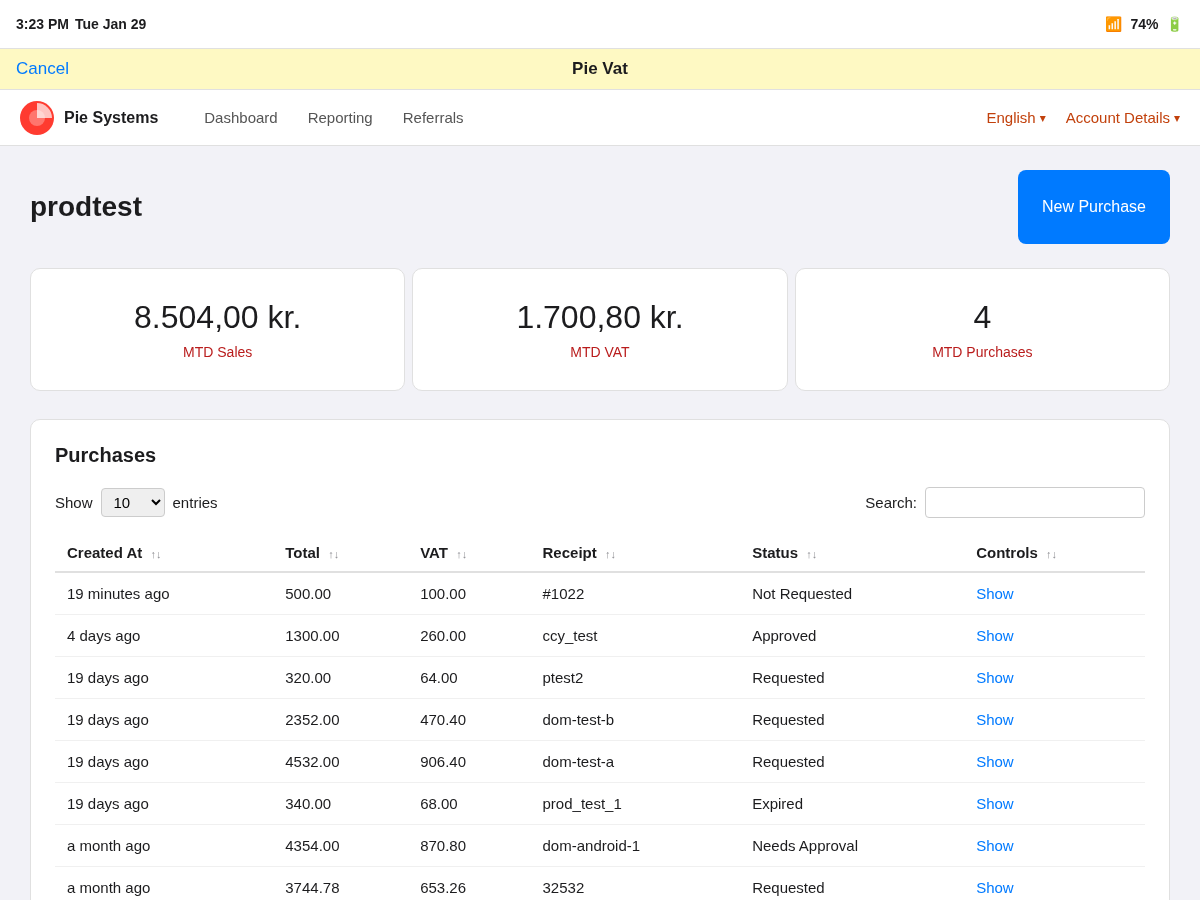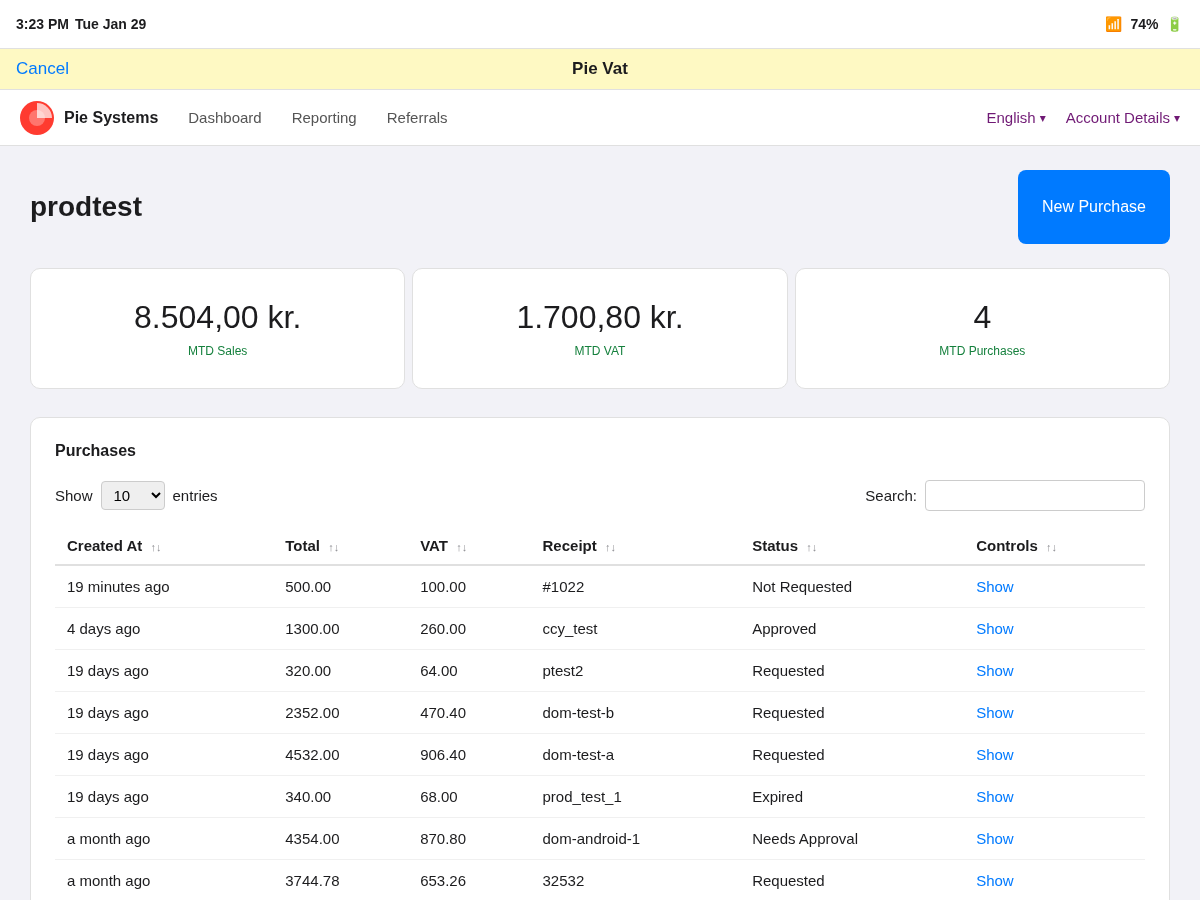--- a/index.html
+++ b/index.html
@@ -21,29 +21,29 @@
     }
     .title-bar .cancel-btn {
       position: absolute; left: 16px; color: #007aff; font-size: 17px; cursor: pointer;
       background: none; border: none;
     }
     .title-bar .page-title { font-size: 17px; font-weight: 600; }
 
     
     .nav-bar {
       background: #fff; display: flex; align-items: center; padding: 0 20px;
-      border-bottom: 1px solid #e0e0e0; height: 56px; gap: 0;
+      border-bottom: 1px solid #e0e0e0; height: 56px; gap: 16px;
     }
     .nav-brand { display: flex; align-items: center; gap: 10px; margin-right: 30px; }
     .nav-brand .brand-name { font-size: 16px; font-weight: 600; color: #1c1c1e; }
     .nav-links { display: flex; gap: 30px; flex: 1; }
     .nav-link { font-size: 15px; color: #555; cursor: pointer; text-decoration: none; padding: 4px 0; }
     .nav-right { display: flex; align-items: center; gap: 20px; }
     .nav-right .dropdown-btn {
-      font-size: 15px; color: #701a75; background: none; border: none; cursor: pointer;
+      font-size: 15px; color: #c2410c; background: none; border: none; cursor: pointer;
       display: flex; align-items: center; gap: 4px;
     }
     .nav-right .dropdown-btn::after { content: '▾'; font-size: 12px; }
 
     
     .main-content { padding: 24px 30px; }
 
     
     .page-header {
       display: flex; align-items: center; justify-content: space-between; margin-bottom: 24px;
@@ -54,28 +54,28 @@
       padding: 28px 24px; font-size: 16px; font-weight: 500; cursor: pointer;
     }
 
     
     .stats-row { display: grid; grid-template-columns: 1fr 1fr 1fr; gap: 7px; margin-bottom: 28px; }
     .stat-card {
       background: #fff; border: 1px solid #e0e0e0; border-radius: 10px;
       padding: 30px 24px; text-align: center;
     }
     .stat-card .stat-value { font-size: 32px; font-weight: 400; margin-bottom: 8px; }
-    .stat-card .stat-label { font-size: 12px; color: #15803d; }
+    .stat-card .stat-label { font-size: 14px; color: #b91c1c; }
 
     
     .table-section {
       background: #fff; border: 1px solid #e0e0e0; border-radius: 10px;
       padding: 24px;
     }
-    .table-section h2 { font-size: 16px; font-weight: 700; margin-bottom: 20px; }
+    .table-section h2 { font-size: 20px; font-weight: 700; margin-bottom: 20px; }
 
     
     .table-controls {
       display: flex; align-items: center; justify-content: space-between; margin-bottom: 16px;
     }
     .show-entries { display: flex; align-items: center; gap: 8px; font-size: 15px; }
     .show-entries select {
       border: 1px solid #ccc; border-radius: 4px; padding: 4px 8px; font-size: 15px; cursor: pointer;
     }
     .search-box { display: flex; align-items: center; gap: 8px; font-size: 15px; }

